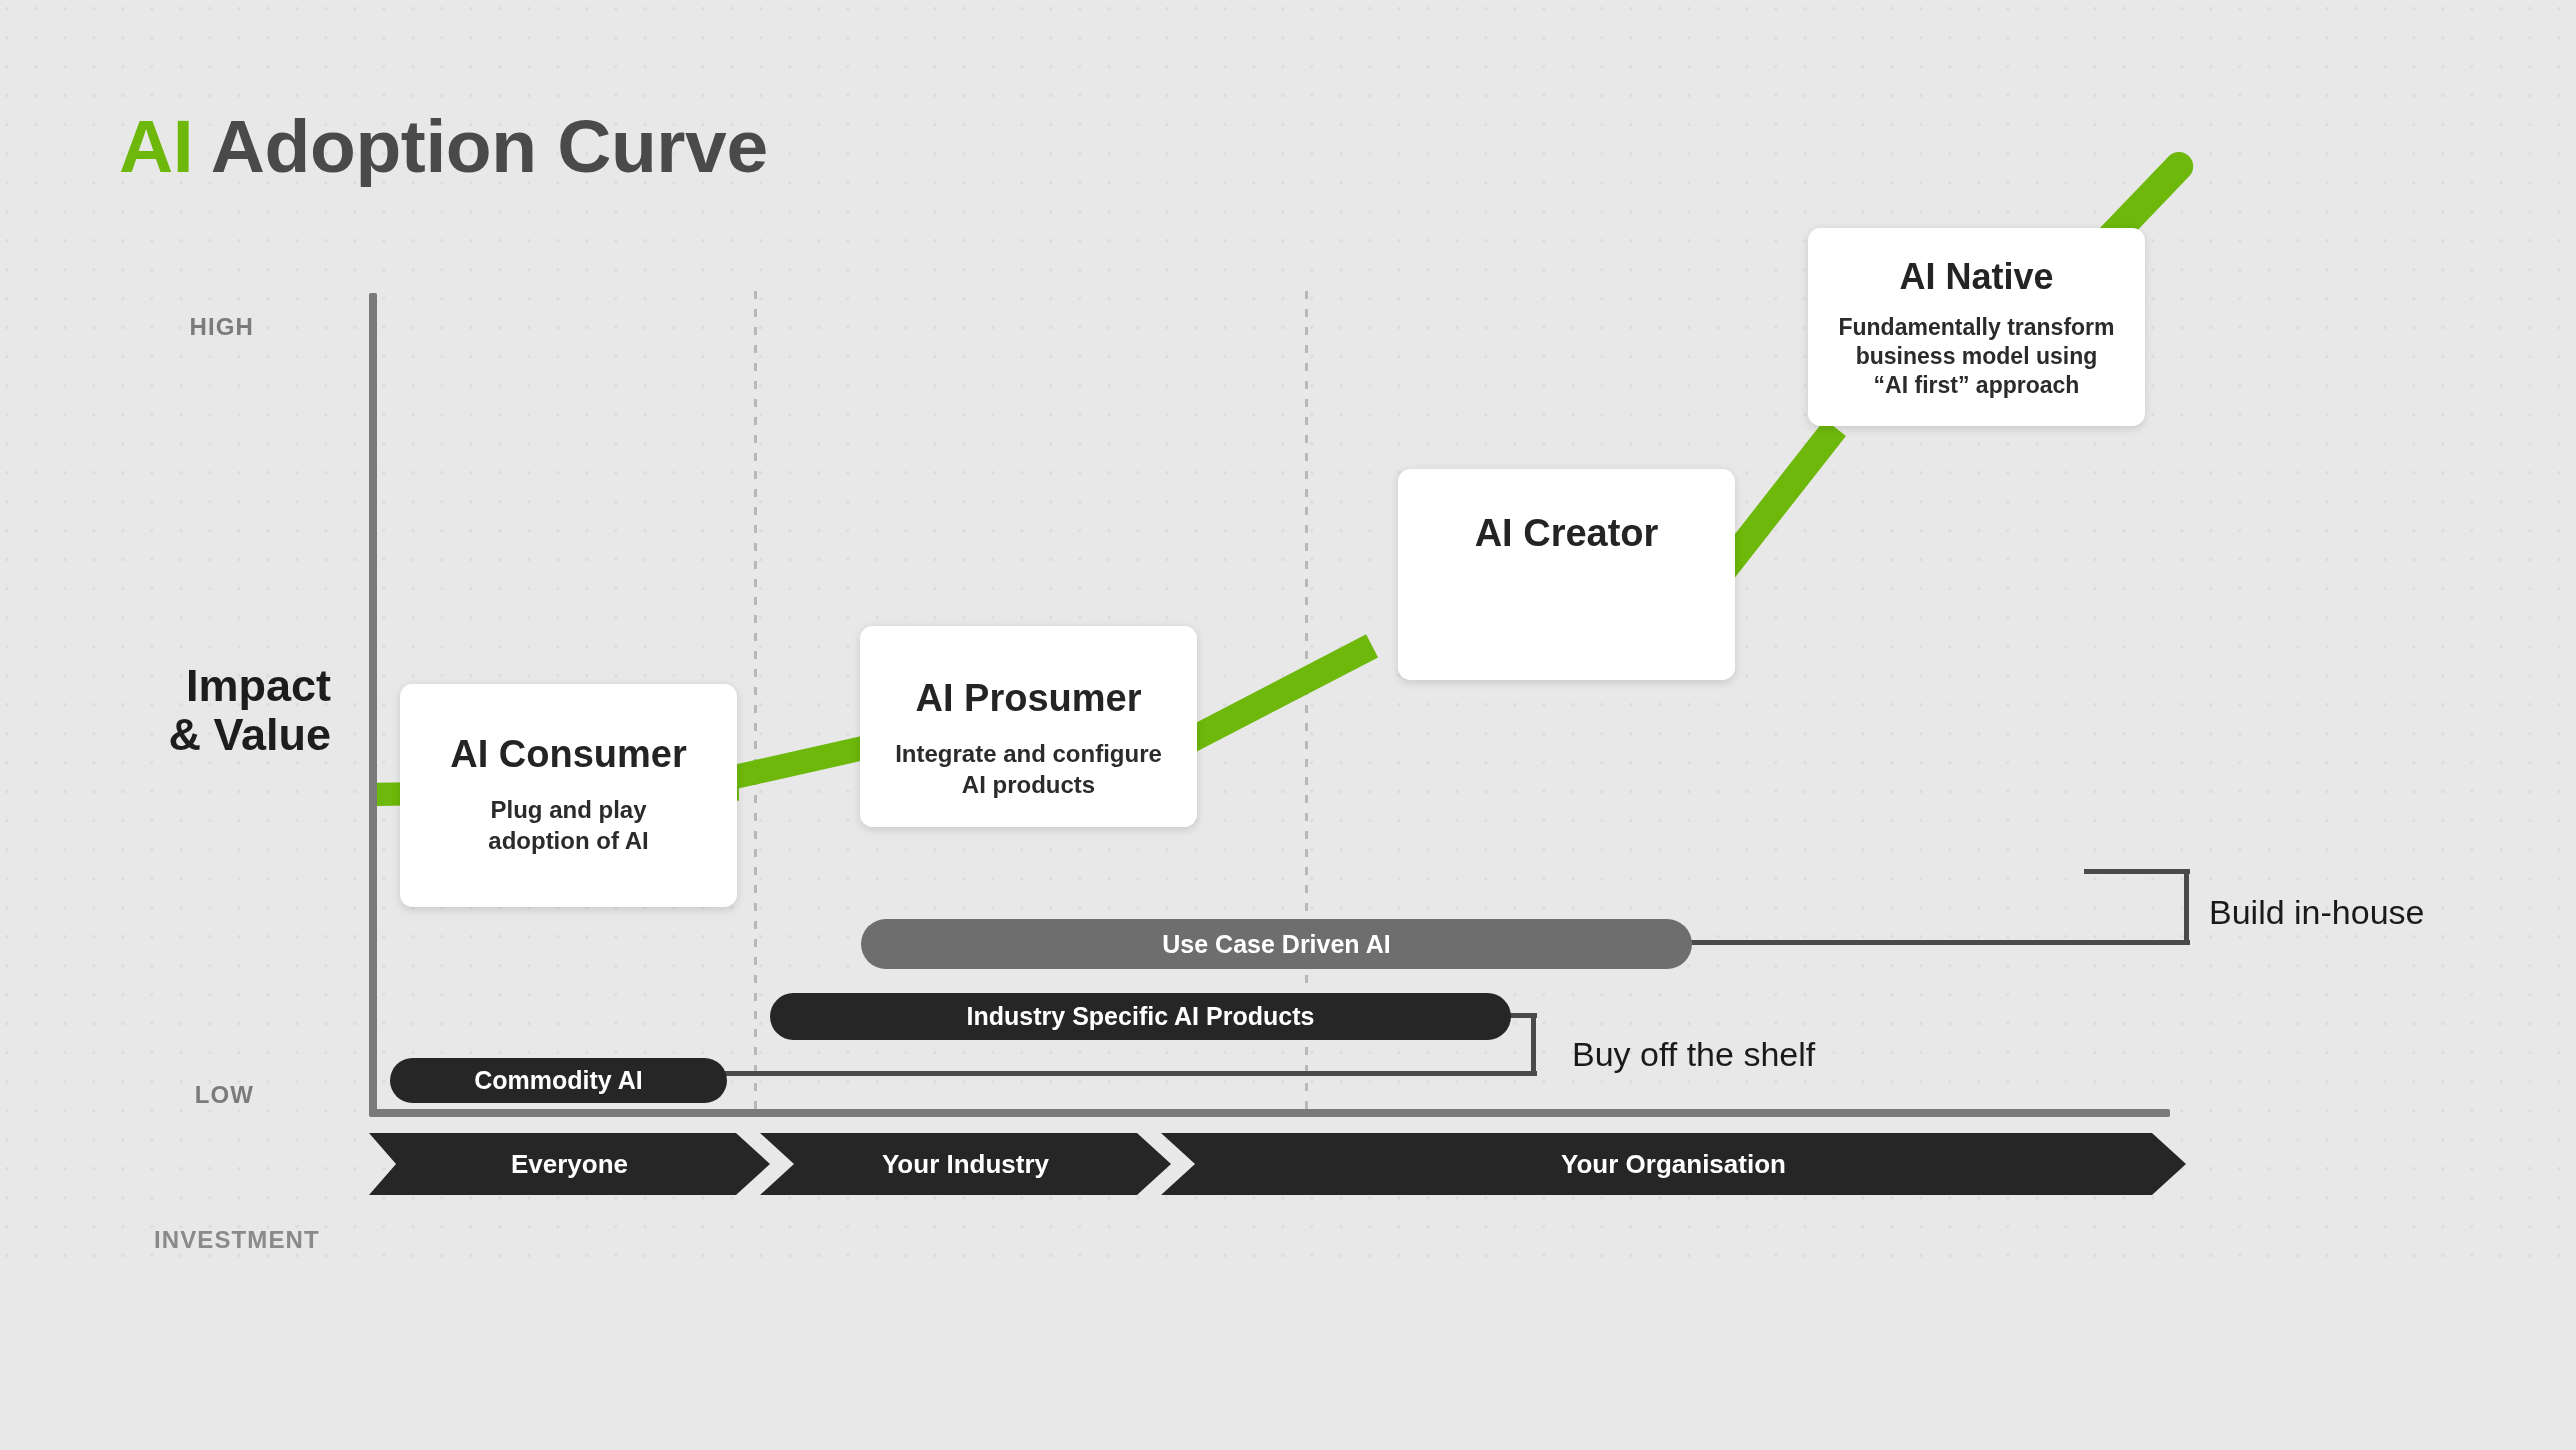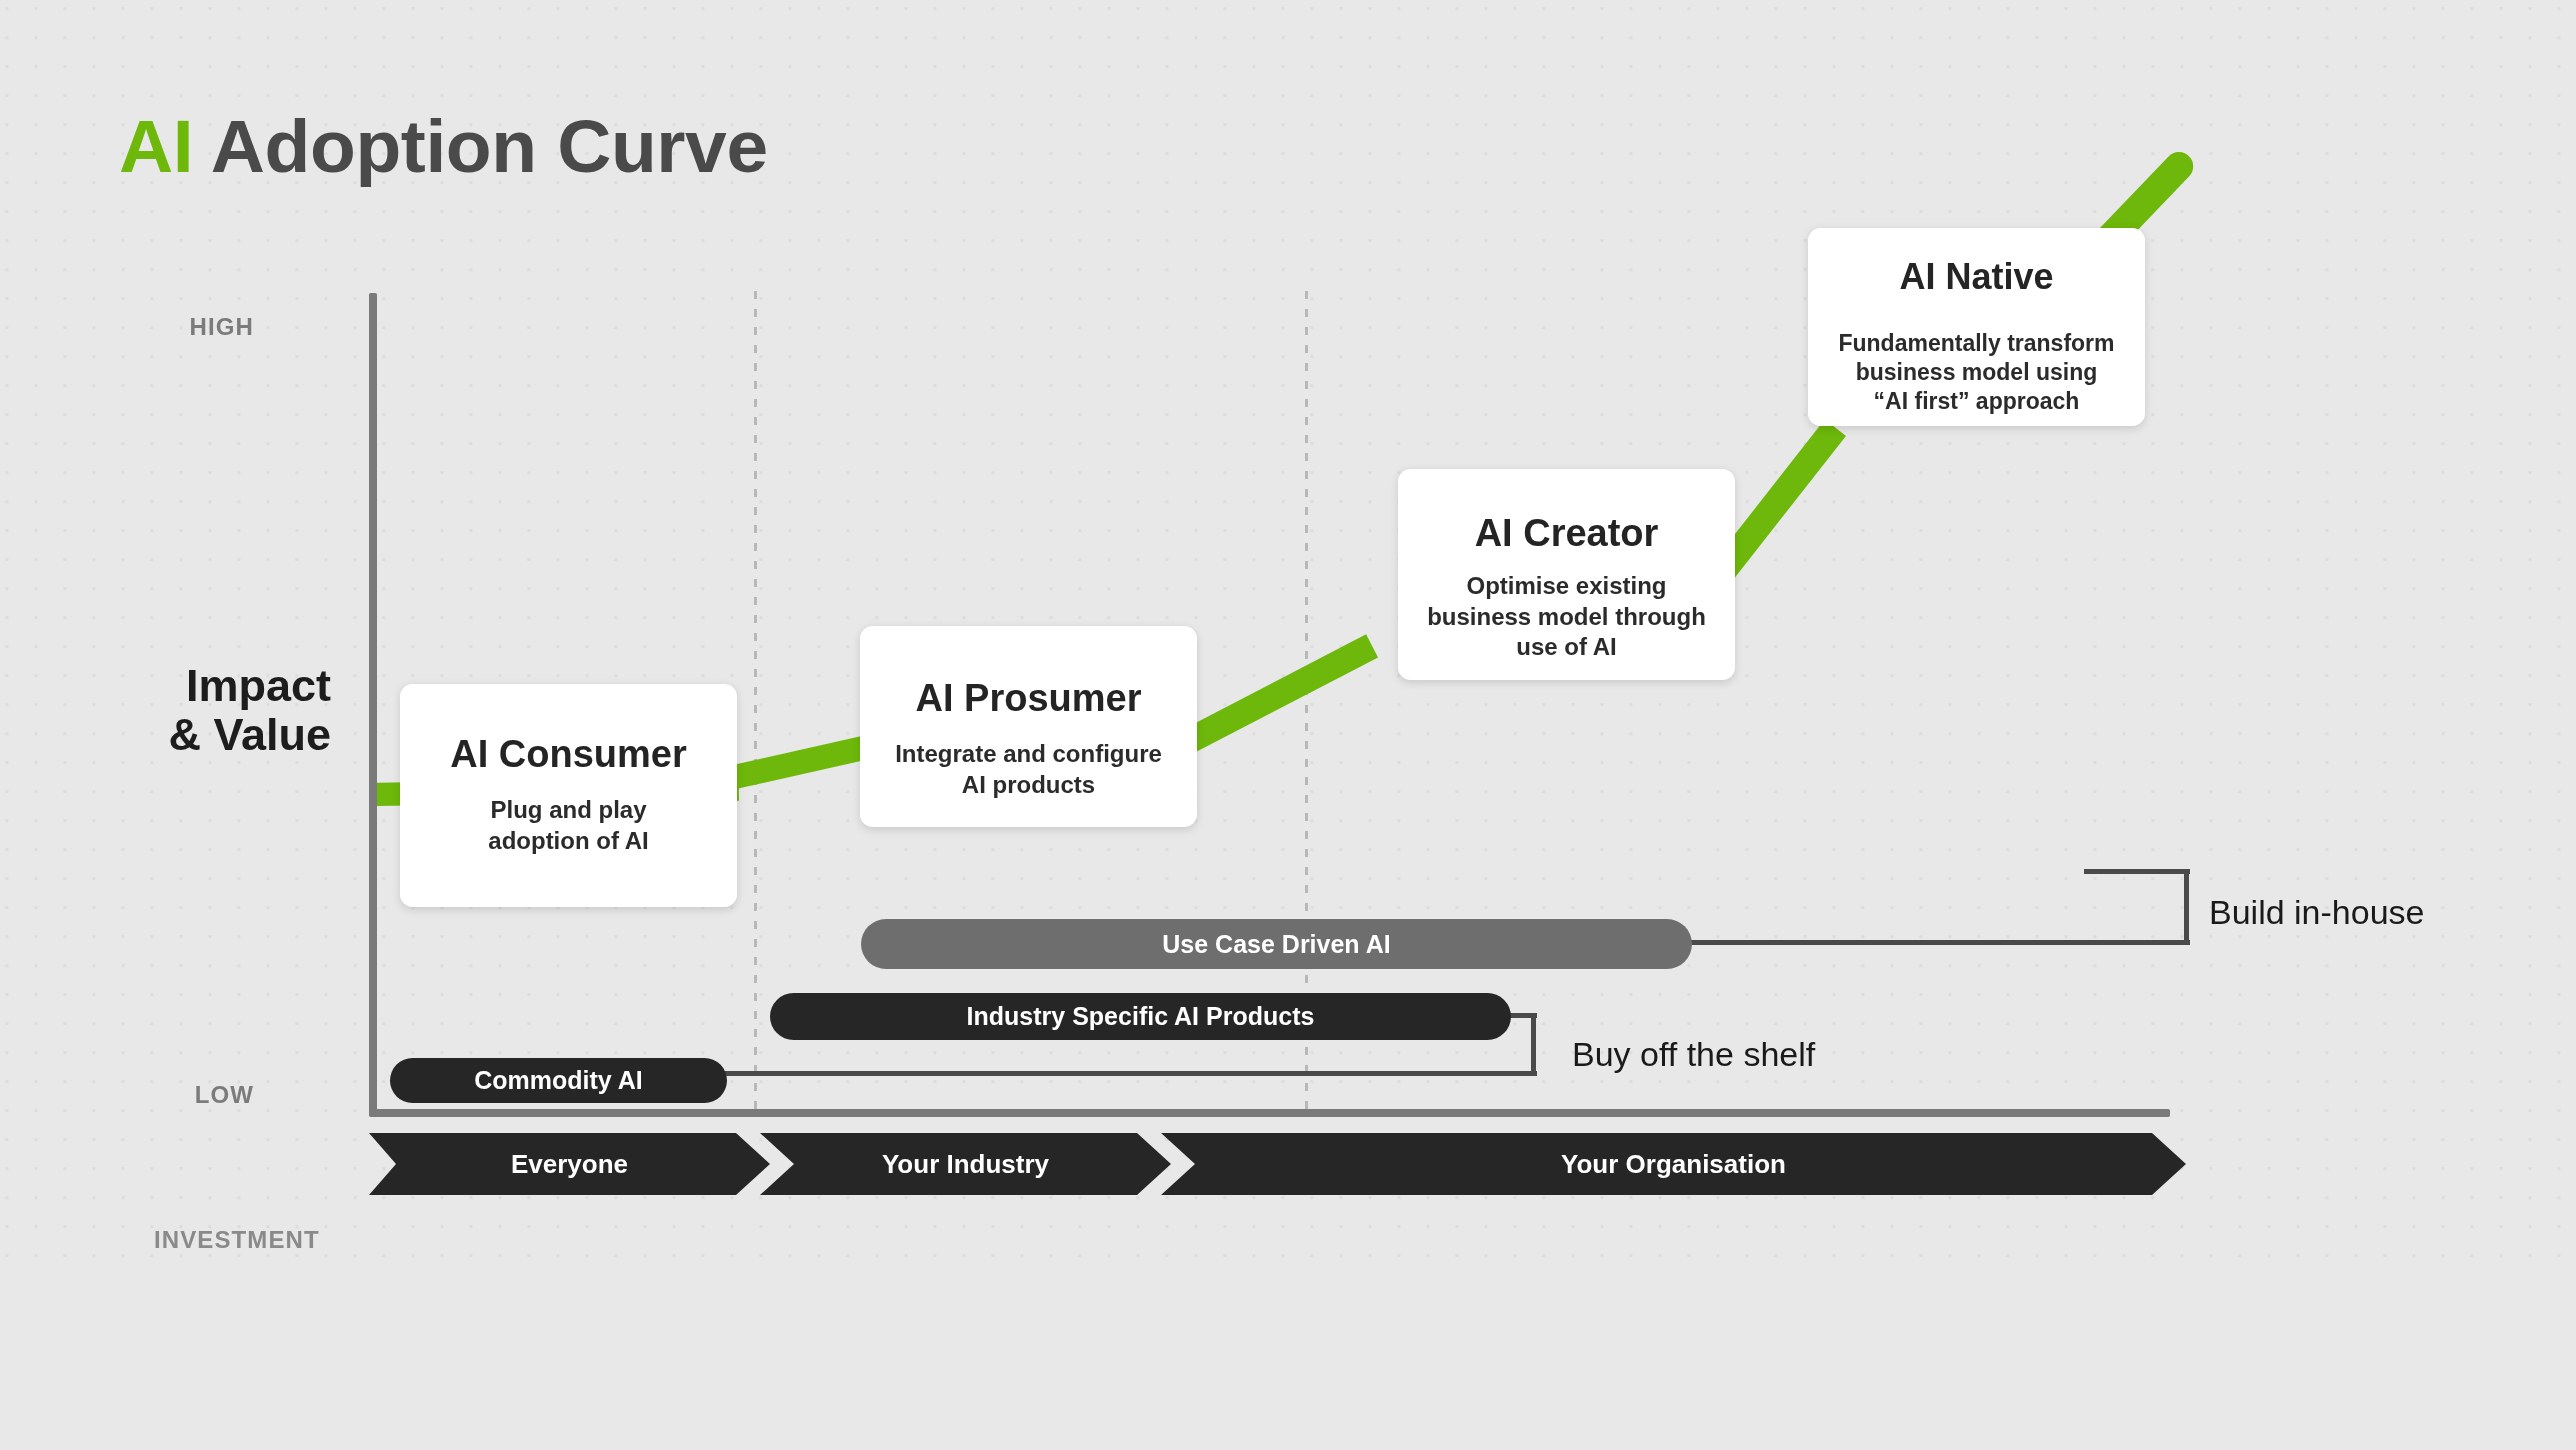--- a/index.html
+++ b/index.html
@@ -139,21 +139,21 @@
   #card-prosumer { left: 860px; top: 626px; width: 337px; height: 201px; padding-top: 52px; }
   #card-prosumer .card-title { font-size: 38px; }
   #card-prosumer .card-desc  { font-size: 24px; margin-top: 19.7px; }
 
   #card-creator { left: 1398px; top: 469px; width: 337px; height: 211px; padding-top: 44px; }
   #card-creator .card-title { font-size: 38px; }
   #card-creator .card-desc  { font-size: 24px; margin-top: 16px; }
 
   #card-native { left: 1808px; top: 228px; width: 337px; height: 198px; padding-top: 29px; }
   #card-native .card-title { font-size: 36px; }
-  #card-native .card-desc  { font-size: 23px; margin-top: 32px; }
+  #card-native .card-desc  { font-size: 23px; margin-top: 16px; }
 
   
   .pill {
     position: absolute;
     display: flex;
     align-items: center;
     justify-content: center;
     color: #ffffff;
     font-size: 25px;
     font-weight: bold;
@@ -286,25 +286,20 @@
   <div class="card" id="card-prosumer">
     <div class="card-title">AI Prosumer</div>
     <div class="card-desc">
       <div>Integrate and configure</div>
       <div>AI products</div>
     </div>
   </div>
 
   <div class="card" id="card-creator">
     <div class="card-title">AI Creator</div>
-    <div class="card-desc">
-      <div>Optimise existing</div>
-      <div>business model through</div>
-      <div>use of AI</div>
-    </div>
   </div>
 
   <div class="card" id="card-native">
     <div class="card-title">AI Native</div>
     <div class="card-desc">
       <div>Fundamentally transform</div>
       <div>business model using</div>
       <div>“AI first” approach</div>
     </div>
   </div>

